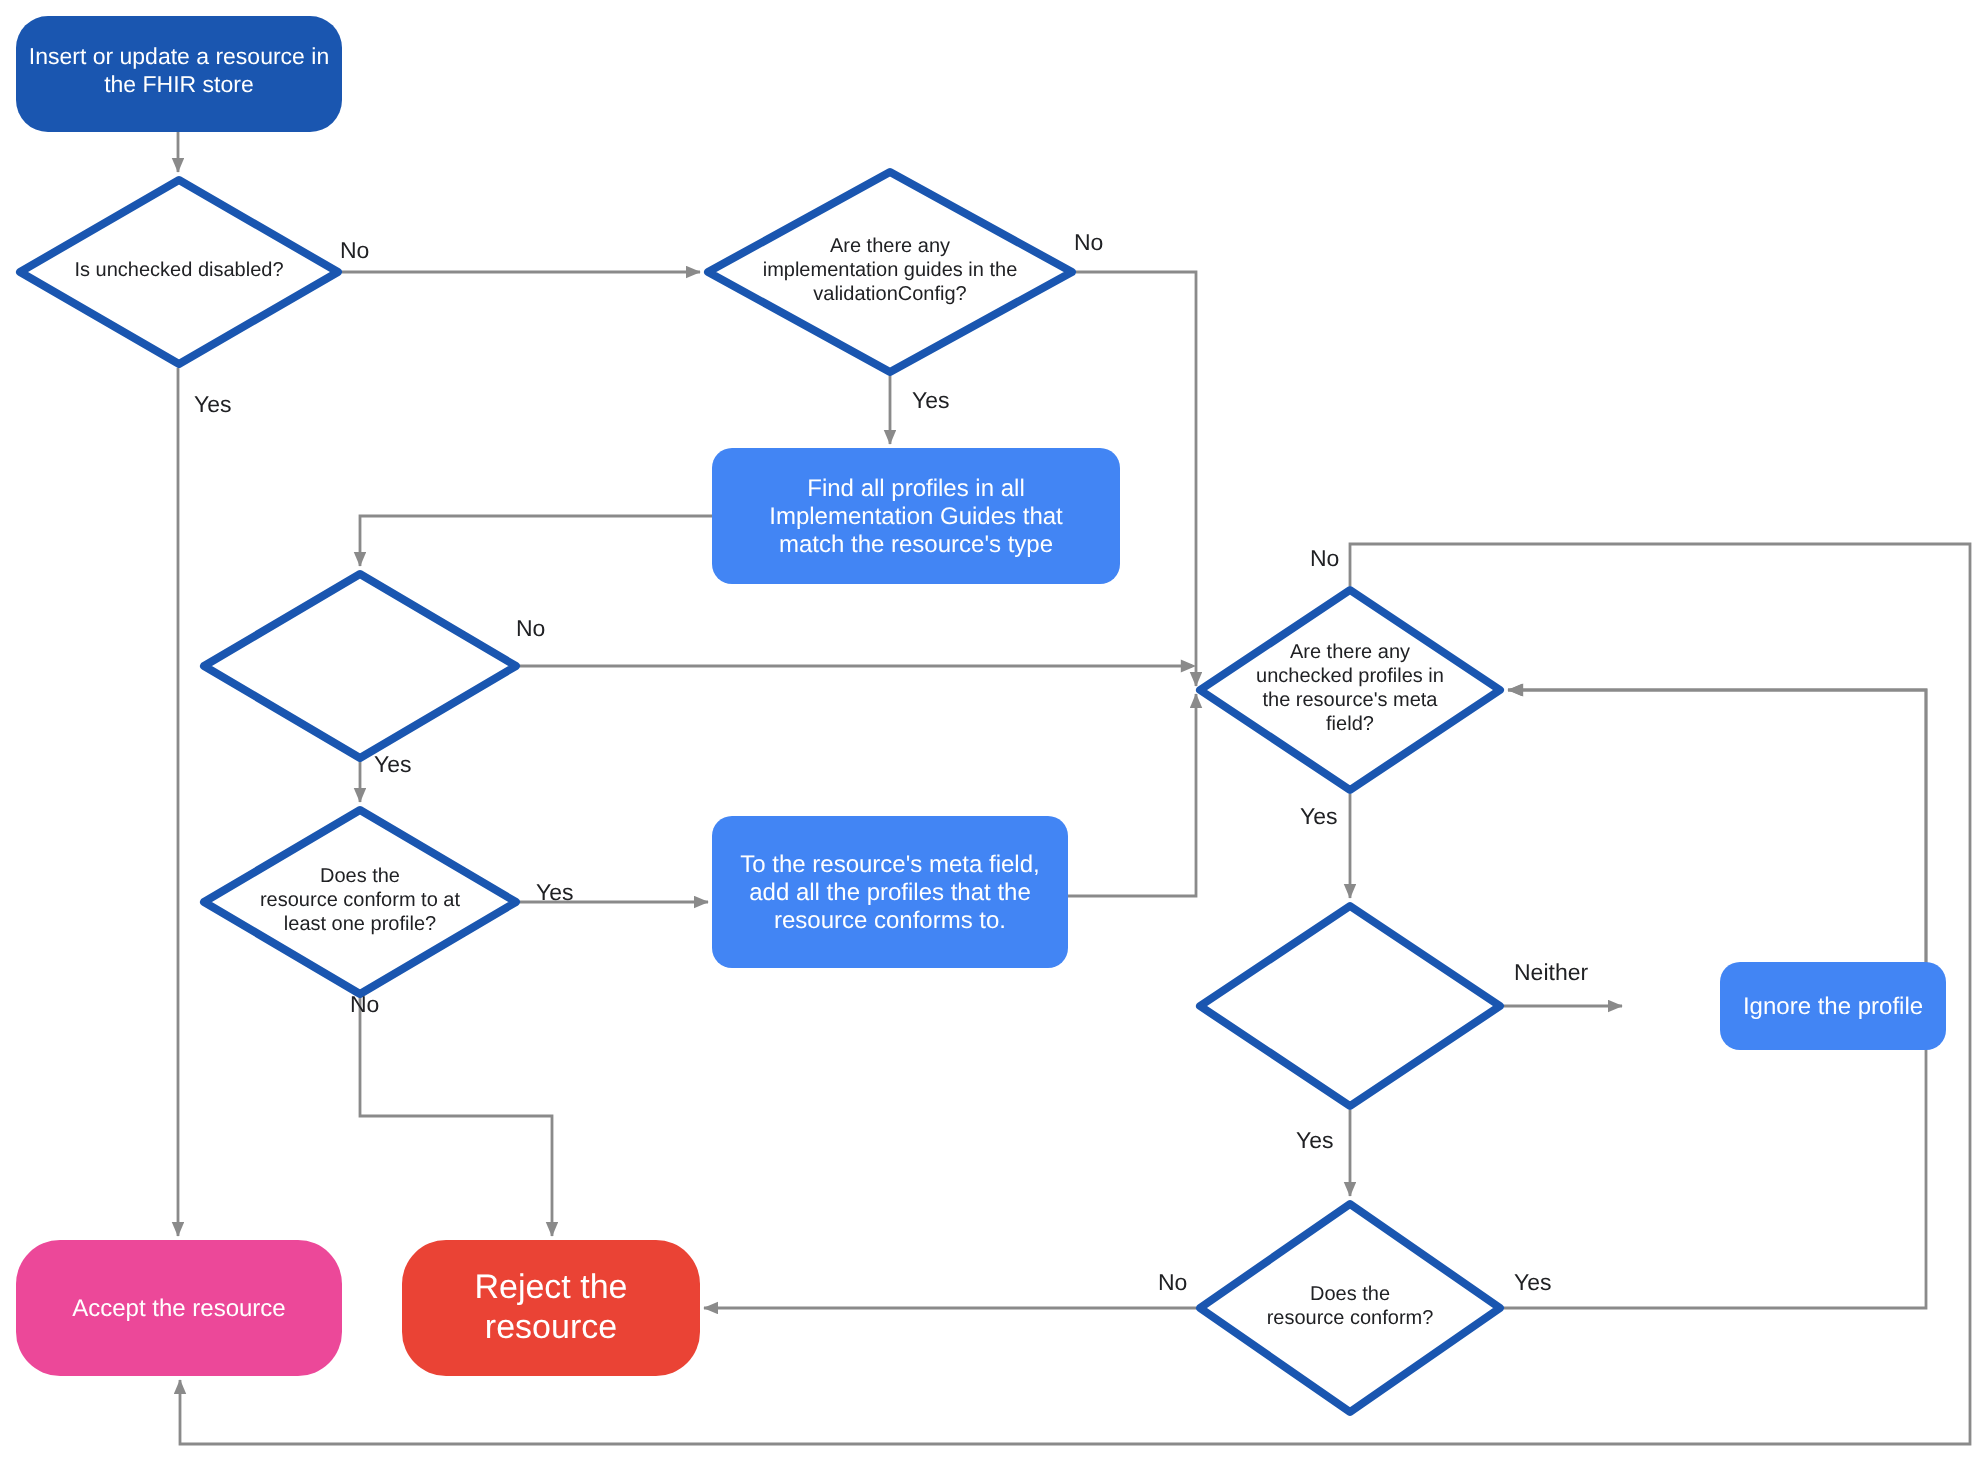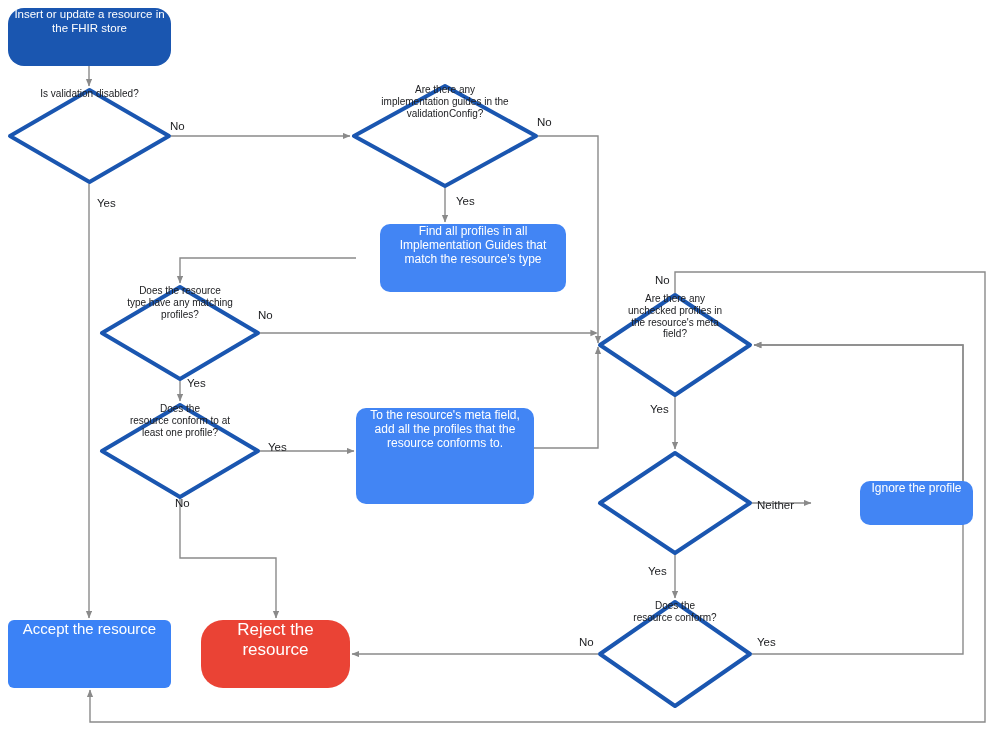--- a/index.html
+++ b/index.html
@@ -22,21 +22,21 @@
     position: absolute;
     left: 0;
     top: 0;
     width: 994px;
     height: 731px;
   }
   .node {
     position: absolute;
     box-sizing: border-box;
     display: flex;
-    align-items: flex-start;
+    align-items: center;
     justify-content: center;
     text-align: center;
   }
   .node-text {
     display: block;
     line-height: 1.18;
     white-space: pre-line;
     padding: 0 6px;
   }
   
@@ -48,24 +48,24 @@
     color: #ffffff;
     border-radius: 16px;
     font-size: 11.5px;
   }
   .box.process {
     background: #4285f4;
     color: #ffffff;
     font-size: 12px;
   }
   .box.accept {
-    background: #3b82f6;
-    color: #ffffff;
-    border-radius: 6px;
-    font-size: 15px;
+    background: #ec4899;
+    color: #ffffff;
+    border-radius: 22px;
+    font-size: 12px;
   }
   .box.reject {
     background: #ea4335;
     color: #ffffff;
     border-radius: 22px;
     font-size: 17px;
   }
   
   .diamond {
     background: transparent;
@@ -125,52 +125,49 @@
   </svg>
   <div id="node-layer">
       <div class="node box start" style="left: 8px; top: 8px; width: 163px; height: 58px;">
         <span class="node-text">Insert or update a resource in
 the FHIR store</span>
       </div>
       <div class="node diamond" style="left: 8px; top: 88px; width: 163px; height: 96px;">
         <svg width="163" height="96" viewBox="0 0 163 96">
           <polygon points="81.5,2 161,48 81.5,94 2,48" fill="#ffffff" stroke="#1a56b0" stroke-width="4" stroke-linejoin="round"></polygon>
         </svg>
-        <span class="node-text">Is validation disabled?</span>
+        <span class="node-text">Is unchecked disabled?</span>
       </div>
       <div class="node diamond" style="left: 352px; top: 84px; width: 186px; height: 104px;">
         <svg width="186" height="104" viewBox="0 0 186 104">
           <polygon points="93,2 184,52 93,102 2,52" fill="#ffffff" stroke="#1a56b0" stroke-width="4" stroke-linejoin="round"></polygon>
         </svg>
         <span class="node-text">Are there any
 implementation guides in the
 validationConfig?</span>
       </div>
-      <div class="node box process" style="left: 356px; top: 224px; width: 186px; height: 68px; margin-left: 24px;">
+      <div class="node box process" style="left: 356px; top: 224px; width: 204px; height: 68px;">
         <span class="node-text">Find all profiles in all
 Implementation Guides that
 match the resource's type</span>
       </div>
       <div class="node diamond" style="left: 100px; top: 285px; width: 160px; height: 96px;">
         <svg width="160" height="96" viewBox="0 0 160 96">
           <polygon points="80,2 158,48 80,94 2,48" fill="#ffffff" stroke="#1a56b0" stroke-width="4" stroke-linejoin="round"></polygon>
         </svg>
-        <span class="node-text">Does the resource
-type have any matching
-profiles?</span>
       </div>
       <div class="node diamond" style="left: 100px; top: 403px; width: 160px; height: 96px;">
         <svg width="160" height="96" viewBox="0 0 160 96">
           <polygon points="80,2 158,48 80,94 2,48" fill="#ffffff" stroke="#1a56b0" stroke-width="4" stroke-linejoin="round"></polygon>
         </svg>
         <span class="node-text">Does the
 resource conform to at
 least one profile?</span>
       </div>
-      <div class="node box process" style="left: 356px; top: 408px; width: 178px; height: 96px;">
+      <div class="node box process" style="left: 356px; top: 408px; width: 178px; height: 76px;">
         <span class="node-text">To the resource's meta field,
 add all the profiles that the
 resource conforms to.</span>
       </div>
       <div class="node diamond" style="left: 598px; top: 293px; width: 154px; height: 104px;">
         <svg width="154" height="104" viewBox="0 0 154 104">
           <polygon points="77,2 152,52 77,102 2,52" fill="#ffffff" stroke="#1a56b0" stroke-width="4" stroke-linejoin="round"></polygon>
         </svg>
         <span class="node-text">Are there any
 unchecked profiles in
@@ -203,18 +200,18 @@
       <div class="edge-label" style="left: 170px; top: 121px;">No</div>
       <div class="edge-label" style="left: 97px; top: 198px;">Yes</div>
       <div class="edge-label" style="left: 537px; top: 117px;">No</div>
       <div class="edge-label" style="left: 456px; top: 196px;">Yes</div>
       <div class="edge-label" style="left: 258px; top: 310px;">No</div>
       <div class="edge-label" style="left: 187px; top: 378px;">Yes</div>
       <div class="edge-label" style="left: 268px; top: 442px;">Yes</div>
       <div class="edge-label" style="left: 175px; top: 498px;">No</div>
       <div class="edge-label" style="left: 655px; top: 275px;">No</div>
       <div class="edge-label" style="left: 650px; top: 404px;">Yes</div>
-      <div class="edge-label" style="left: 757px; top: 500px;">Neither</div>
+      <div class="edge-label" style="left: 757px; top: 482px;">Neither</div>
       <div class="edge-label" style="left: 648px; top: 566px;">Yes</div>
       <div class="edge-label" style="left: 579px; top: 637px;">No</div>
       <div class="edge-label" style="left: 757px; top: 637px;">Yes</div>
     </div>
 </div>
 
 </body></html>

